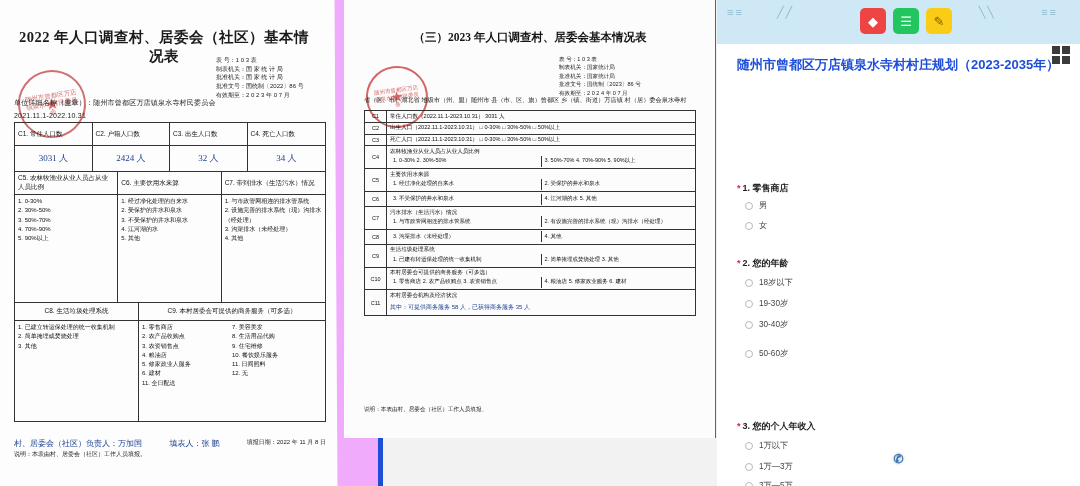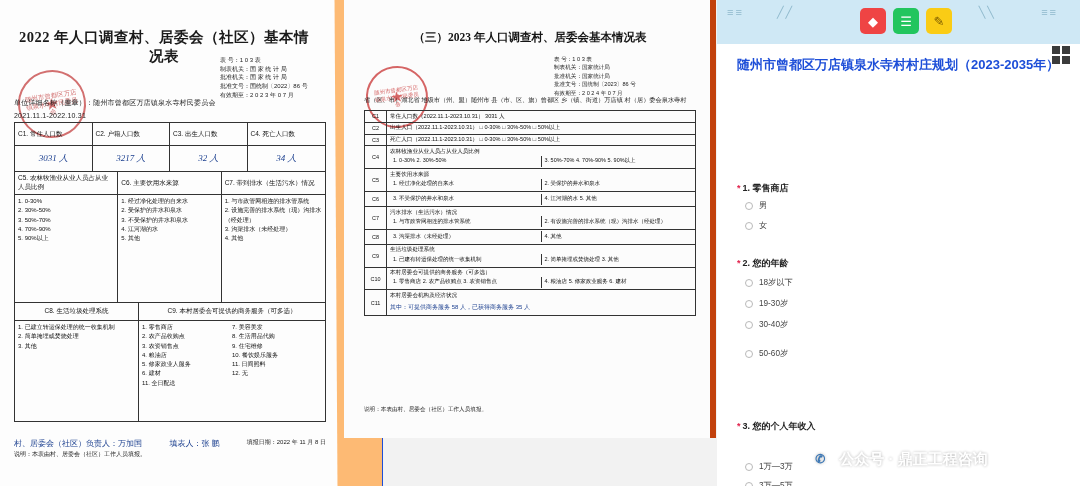--- a/index.html
+++ b/index.html
@@ -8,22 +8,22 @@
     width:1080px; height:486px;
     font-family:"Liberation Sans", sans-serif;
     background:#ffffff;
     overflow:hidden;
   }
   .stage { position:relative; width:1080px; height:486px; background:#f2f2f2; }
 
   
   .sheet-left {
     position:absolute; left:0; top:0; width:383px; height:486px;
-    background:#fdba74;
-    border-right:1px solid #1d4ed8;
+    background:#f0abfc;
+    border-right:5px solid #1d4ed8;
     overflow:hidden;
   }
   .sheet-left .paper {
     position:absolute; left:-4px; top:-4px; width:340px; height:494px;
     background:#fdfdfd;
     transform:rotate(-0.35deg);
   }
   .l-title {
     position:absolute; left:14px; top:28px; width:300px;
     text-align:center; font-family:"Liberation Serif", serif;
@@ -44,21 +44,21 @@
   }
   .l-stamp .star { position:absolute; left:50%; top:50%; transform:translate(-50%,-50%); font-size:16px; }
   .l-unitline {
     position:absolute; left:14px; top:98px; width:312px;
     font-size:7px; color:#222; letter-spacing:0.2px;
   }
   .l-unitline2 {
     position:absolute; left:14px; top:112px; width:312px;
     font-size:7px; color:#222; letter-spacing:0.2px;
   }
-  .hand { color:#1b3f8f; font-family:"Liberation Serif", serif;font-style:italic; }
+  .hand { color:#1b3f8f; font-family:"Liberation Serif", serif; }
 
   .l-table {
     position:absolute; left:14px; top:122px; width:312px; height:300px;
     border:1.2px solid #333;
   }
   .l-row { display:flex; border-bottom:1px solid #333; }
   .l-cell { border-right:1px solid #333; padding:2px 3px; font-size:6.5px; color:#111; line-height:1.35; }
   .l-cell:last-child { border-right:none; }
   .l-row:last-child { border-bottom:none; }
   .r1 .l-cell { height:22px; display:flex; align-items:center; }
@@ -70,21 +70,21 @@
   .l-foot {
     position:absolute; left:14px; bottom:26px; width:312px;
     font-size:6px; color:#222; line-height:1.6;
   }
   .l-foot .sig { color:#1b3f8f; font-family:"Liberation Serif", serif; font-size:8px; }
 
   
   .sheet-mid {
     position:absolute; left:344px; top:0; width:372px; height:438px;
     background:#fcfcfc; overflow:hidden;
-    border-right:6px solid #c2410c;
+    border-right:1px solid #c2410c;
   }
   .m-title {
     position:absolute; left:20px; top:30px; width:332px; text-align:center;
     font-family:"Liberation Serif", serif; font-size:11.5px; font-weight:bold; color:#151515;
   }
   .m-meta {
     position:absolute; right:26px; top:55px; width:130px;
     font-size:5.6px; color:#222; line-height:1.5;
   }
   .m-stamp {
@@ -205,21 +205,21 @@
         <div class="l-cell" style="width:25%">C1. 常住人口数</div>
         <div class="l-cell" style="width:25%">C2. 户籍人口数</div>
         <div class="l-cell" style="width:25%">C3. 出生人口数</div>
         <div class="l-cell" style="width:25%">C4. 死亡人口数</div>
       </div>
       <div class="l-row r2">
         <div class="l-cell" style="width:25%">
             <span class="val hand">3031 人</span>
           </div>
         <div class="l-cell" style="width:25%">
-            <span class="val hand">3217 人</span>
+            <span class="val hand">2424 人</span>
           </div>
         <div class="l-cell" style="width:25%">
             <span class="val hand">32 人</span>
           </div>
         <div class="l-cell" style="width:25%">
             <span class="val hand">34 人</span>
           </div>
       </div>
 
       <div class="l-row r3">
@@ -463,28 +463,31 @@
     </div>
     <div class="p-opt" style="top:348px">
       <span class="radio"></span>
       <span>50-60岁</span>
     </div>
 
     <div class="p-q" style="top:420px">
       <span class="req">*</span><span>3.</span>
       <span>您的个人年收入</span>
     </div>
+    <div class="p-opt" style="top:440px">
+      <span class="radio"></span>
+      <span>1万以下</span>
+    </div>
     <div class="p-opt" style="top:461px">
       <span class="radio"></span>
       <span>1万—3万</span>
     </div>
     <div class="p-opt" style="top:480px">
       <span class="radio"></span>
       <span>3万—5万</span>
     </div>
 
     <div class="wm">
       <span class="badge">✆</span>
-      <span>公众号 · 鼎正工程咨询</span>
     </div>
   </div>
 
 </div>
 
 </body></html>

